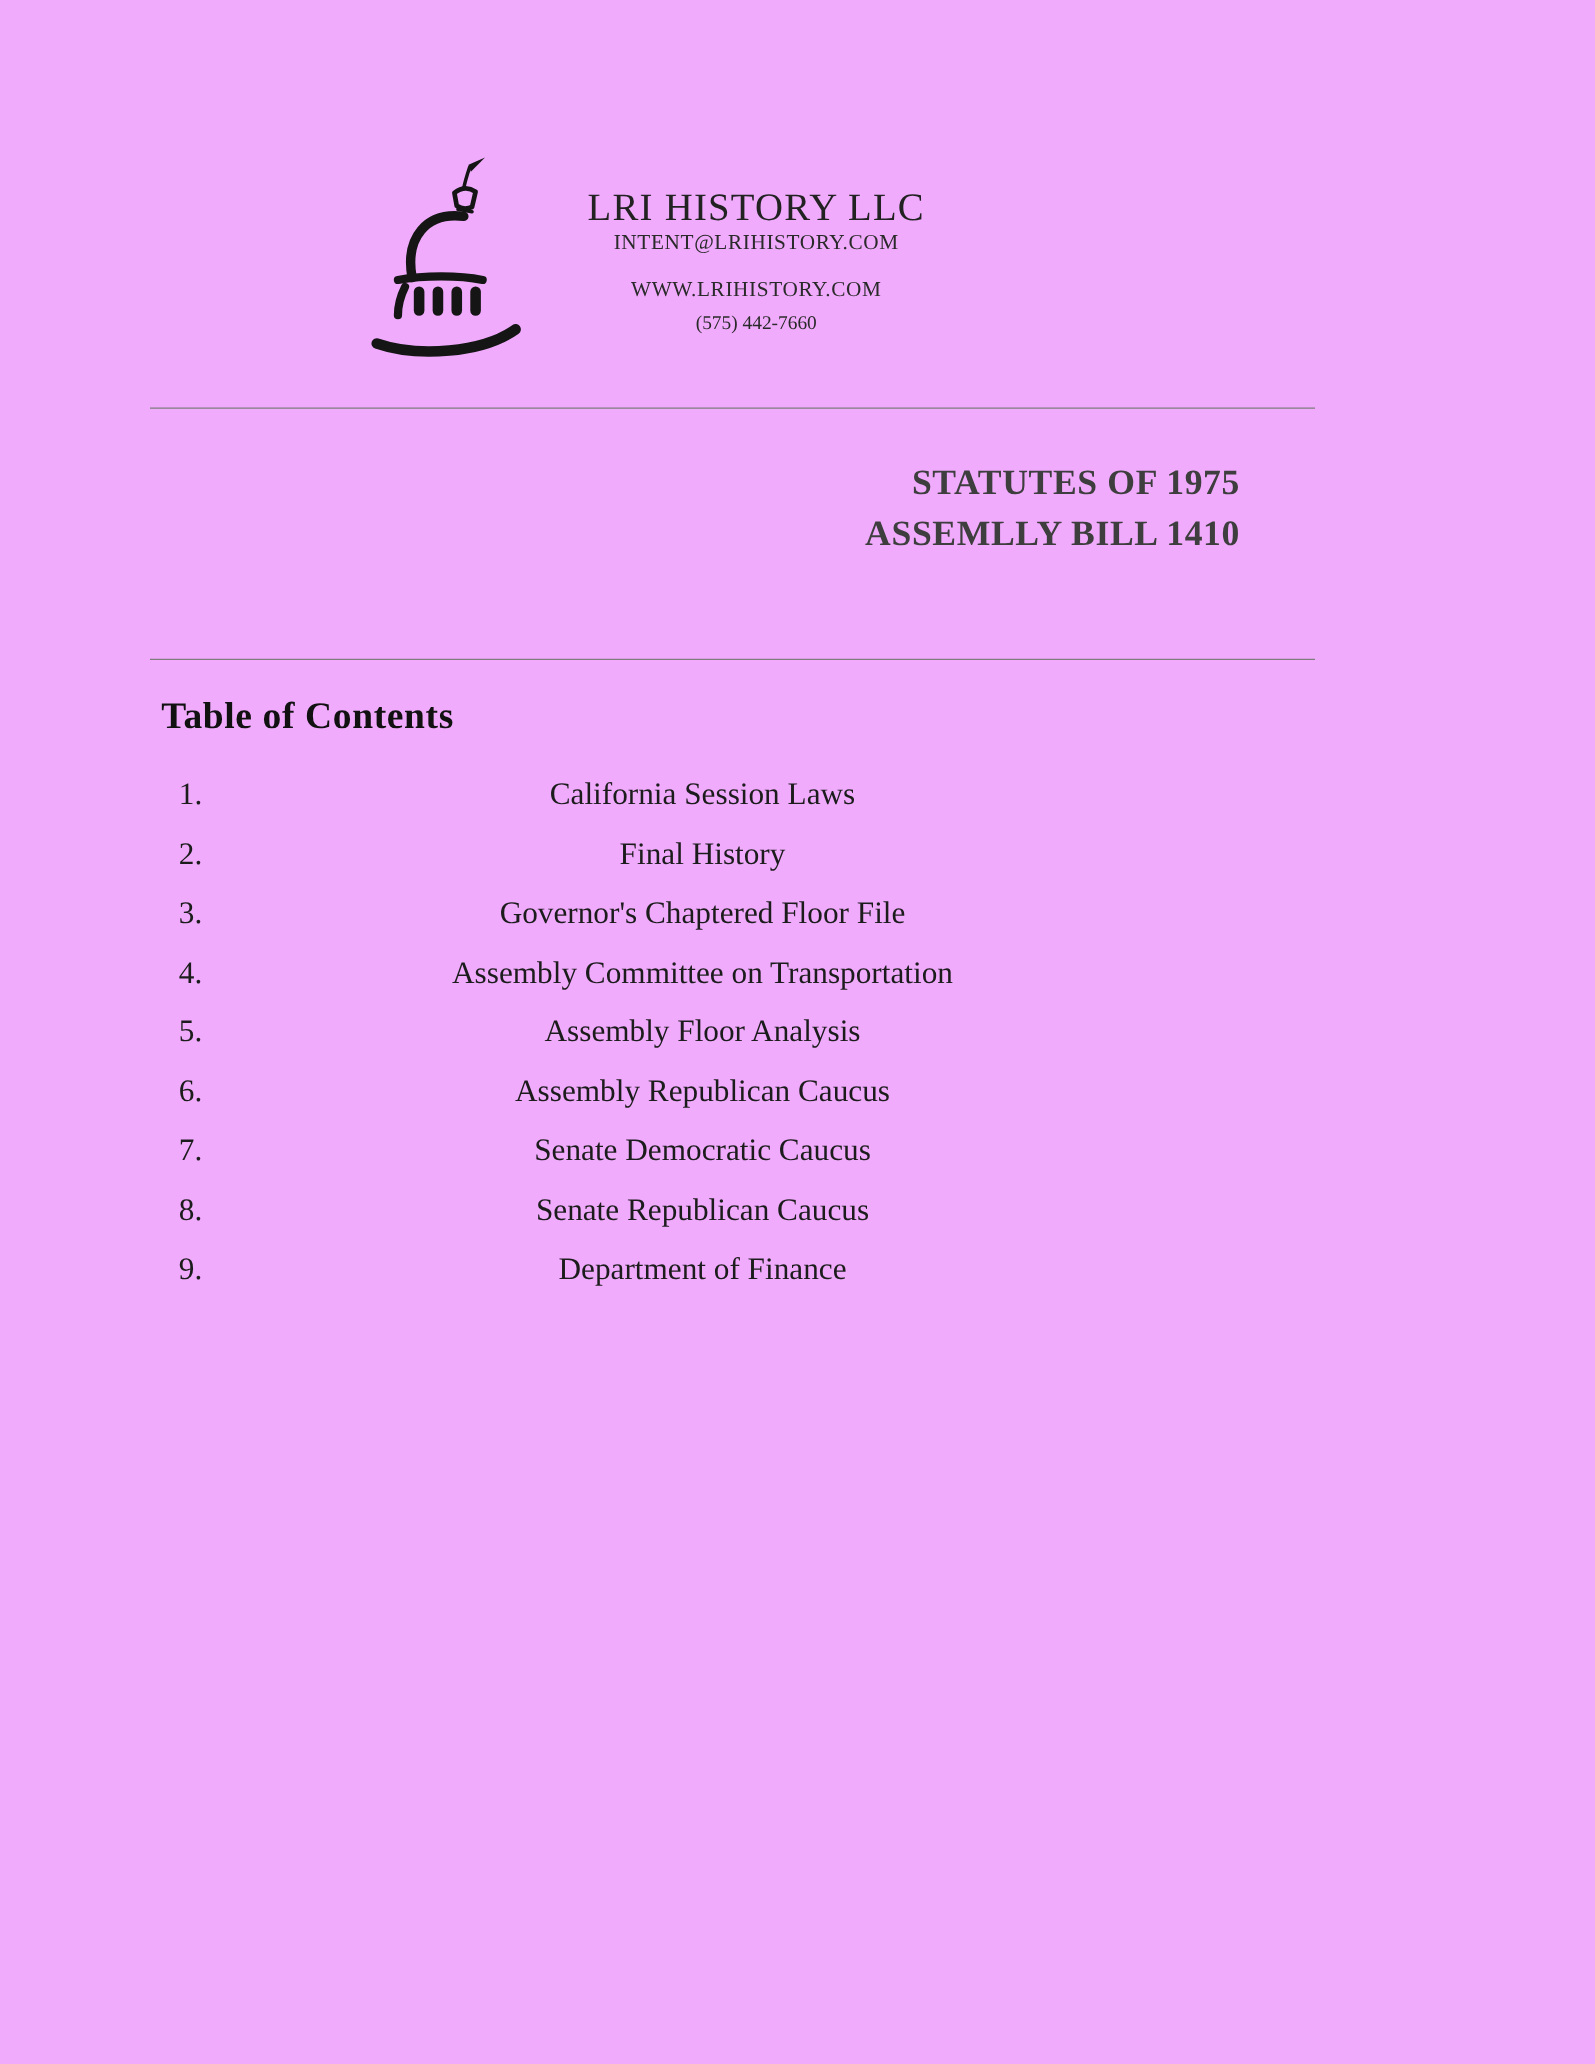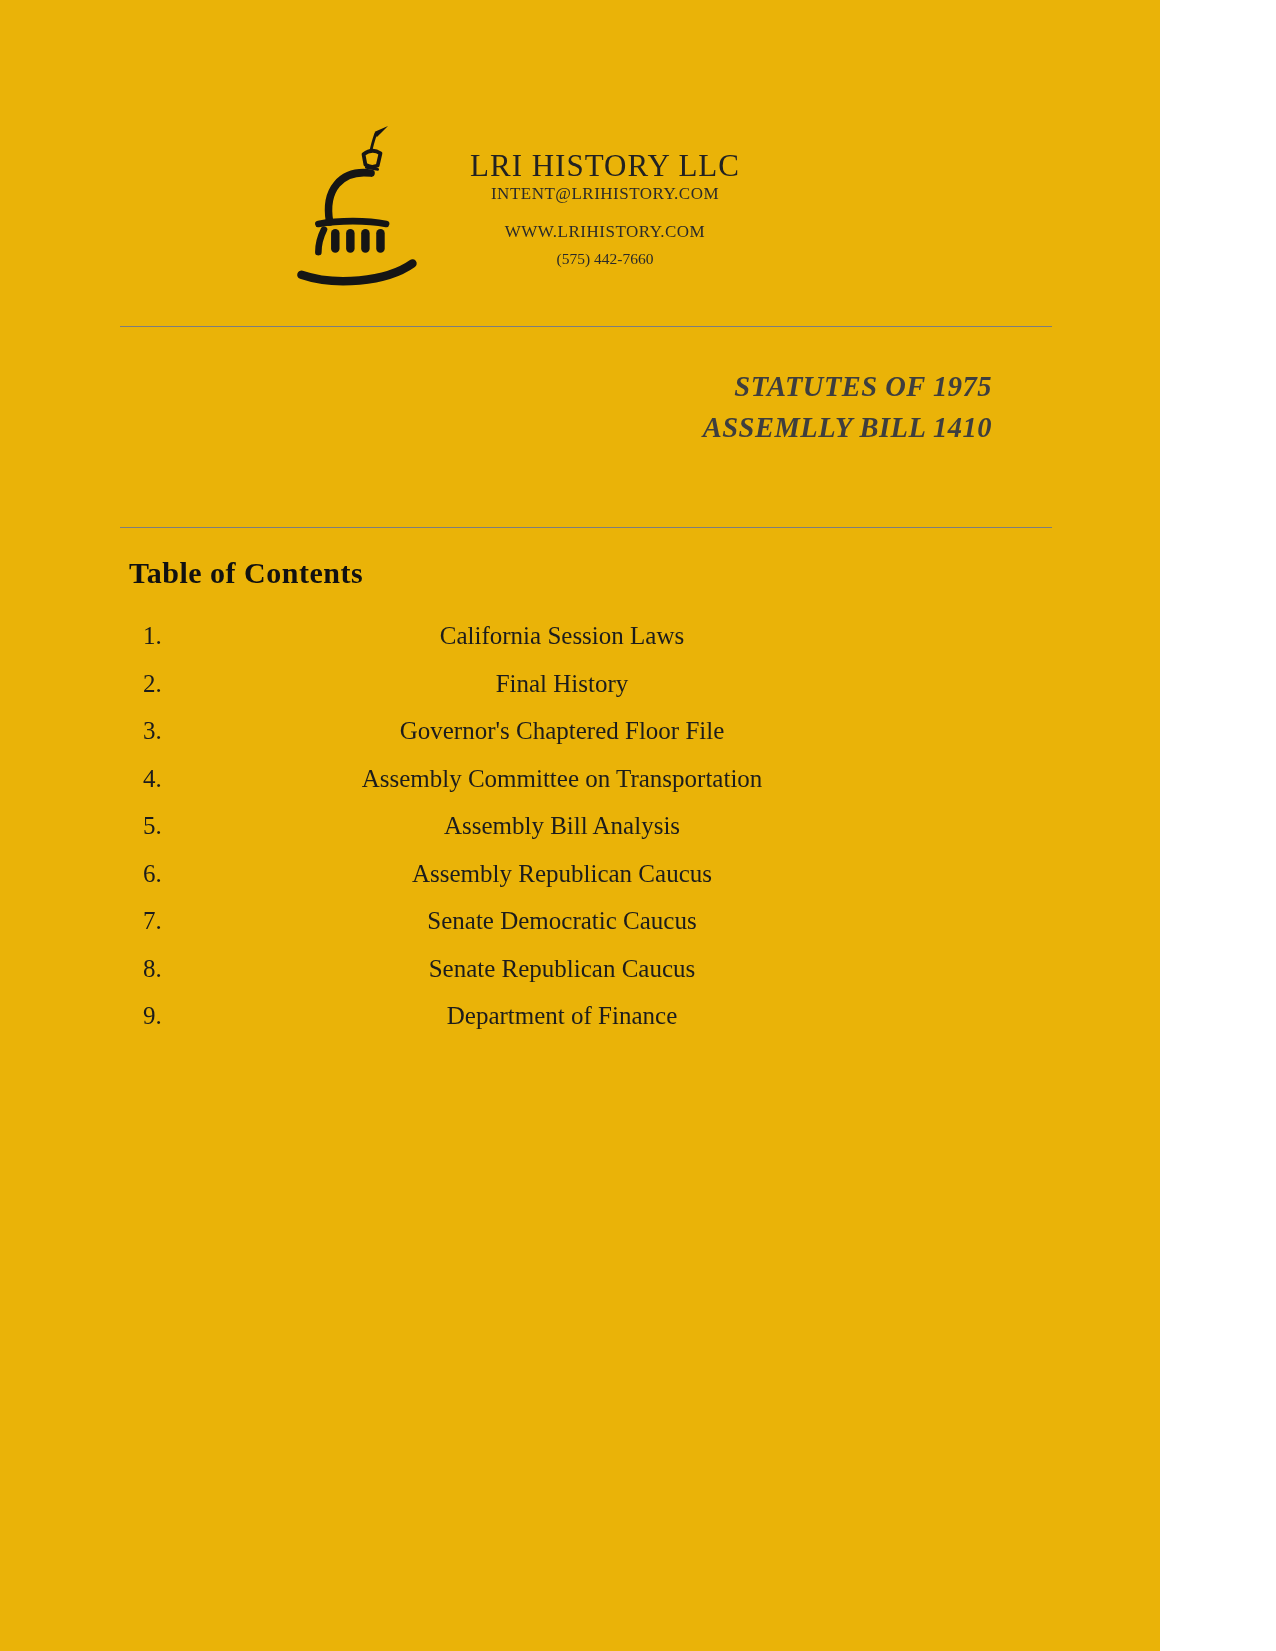--- a/index.html
+++ b/index.html
@@ -3,23 +3,23 @@
 <meta charset="utf-8">
 <style>
   * { margin: 0; padding: 0; box-sizing: border-box; }
   html, body { background: #ffffff; }
   body {
     font-family: "Liberation Serif", "DejaVu Serif", serif;
     color: #1f1f1f;
   }
   .page {
     position: relative;
-    width: 1160px;
+    width: 1276px;
     height: 1651px;
-    background: #eab308;
+    background: #f0abfc;
     overflow: hidden;
     padding-left: 29px;
   }
 
   
   .logo-wrap {
     position: absolute;
     left: 292px;
     top: 122px;
     width: 160px;
@@ -70,21 +70,20 @@
 
   
   .title-block {
     position: absolute;
     left: 560px;
     top: 366px;
     width: 432px;
     text-align: right;
     color: #3e3e3e;
     font-weight: bold;
-    font-style: italic;
   }
   .title-line {
     font-size: 28.5px;
     line-height: 41px;
     letter-spacing: 0.5px;
     white-space: pre-wrap;
   }
 
   
   .toc-heading {
@@ -177,21 +176,21 @@
     <div class="toc-item">
       <span class="toc-num">3.</span>
       <span class="toc-label">Governor's Chaptered Floor File</span>
     </div>
     <div class="toc-item">
       <span class="toc-num">4.</span>
       <span class="toc-label">Assembly Committee on Transportation</span>
     </div>
     <div class="toc-item">
       <span class="toc-num">5.</span>
-      <span class="toc-label">Assembly Bill Analysis</span>
+      <span class="toc-label">Assembly Floor Analysis</span>
     </div>
     <div class="toc-item">
       <span class="toc-num">6.</span>
       <span class="toc-label">Assembly Republican Caucus</span>
     </div>
     <div class="toc-item">
       <span class="toc-num">7.</span>
       <span class="toc-label">Senate Democratic Caucus</span>
     </div>
     <div class="toc-item">

